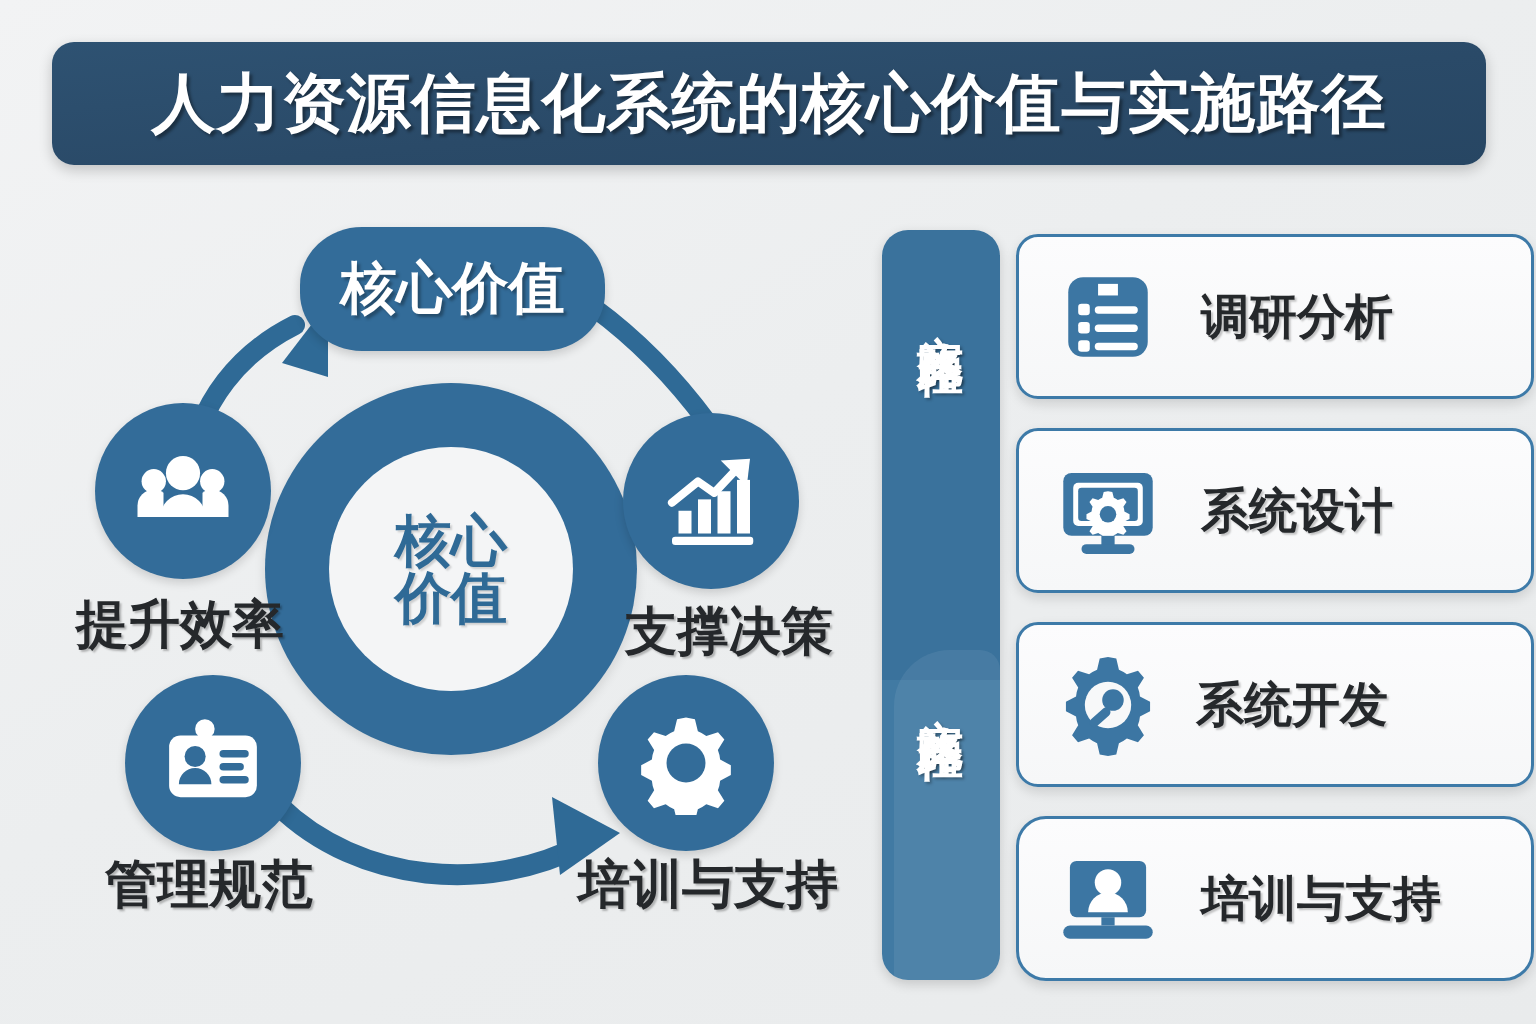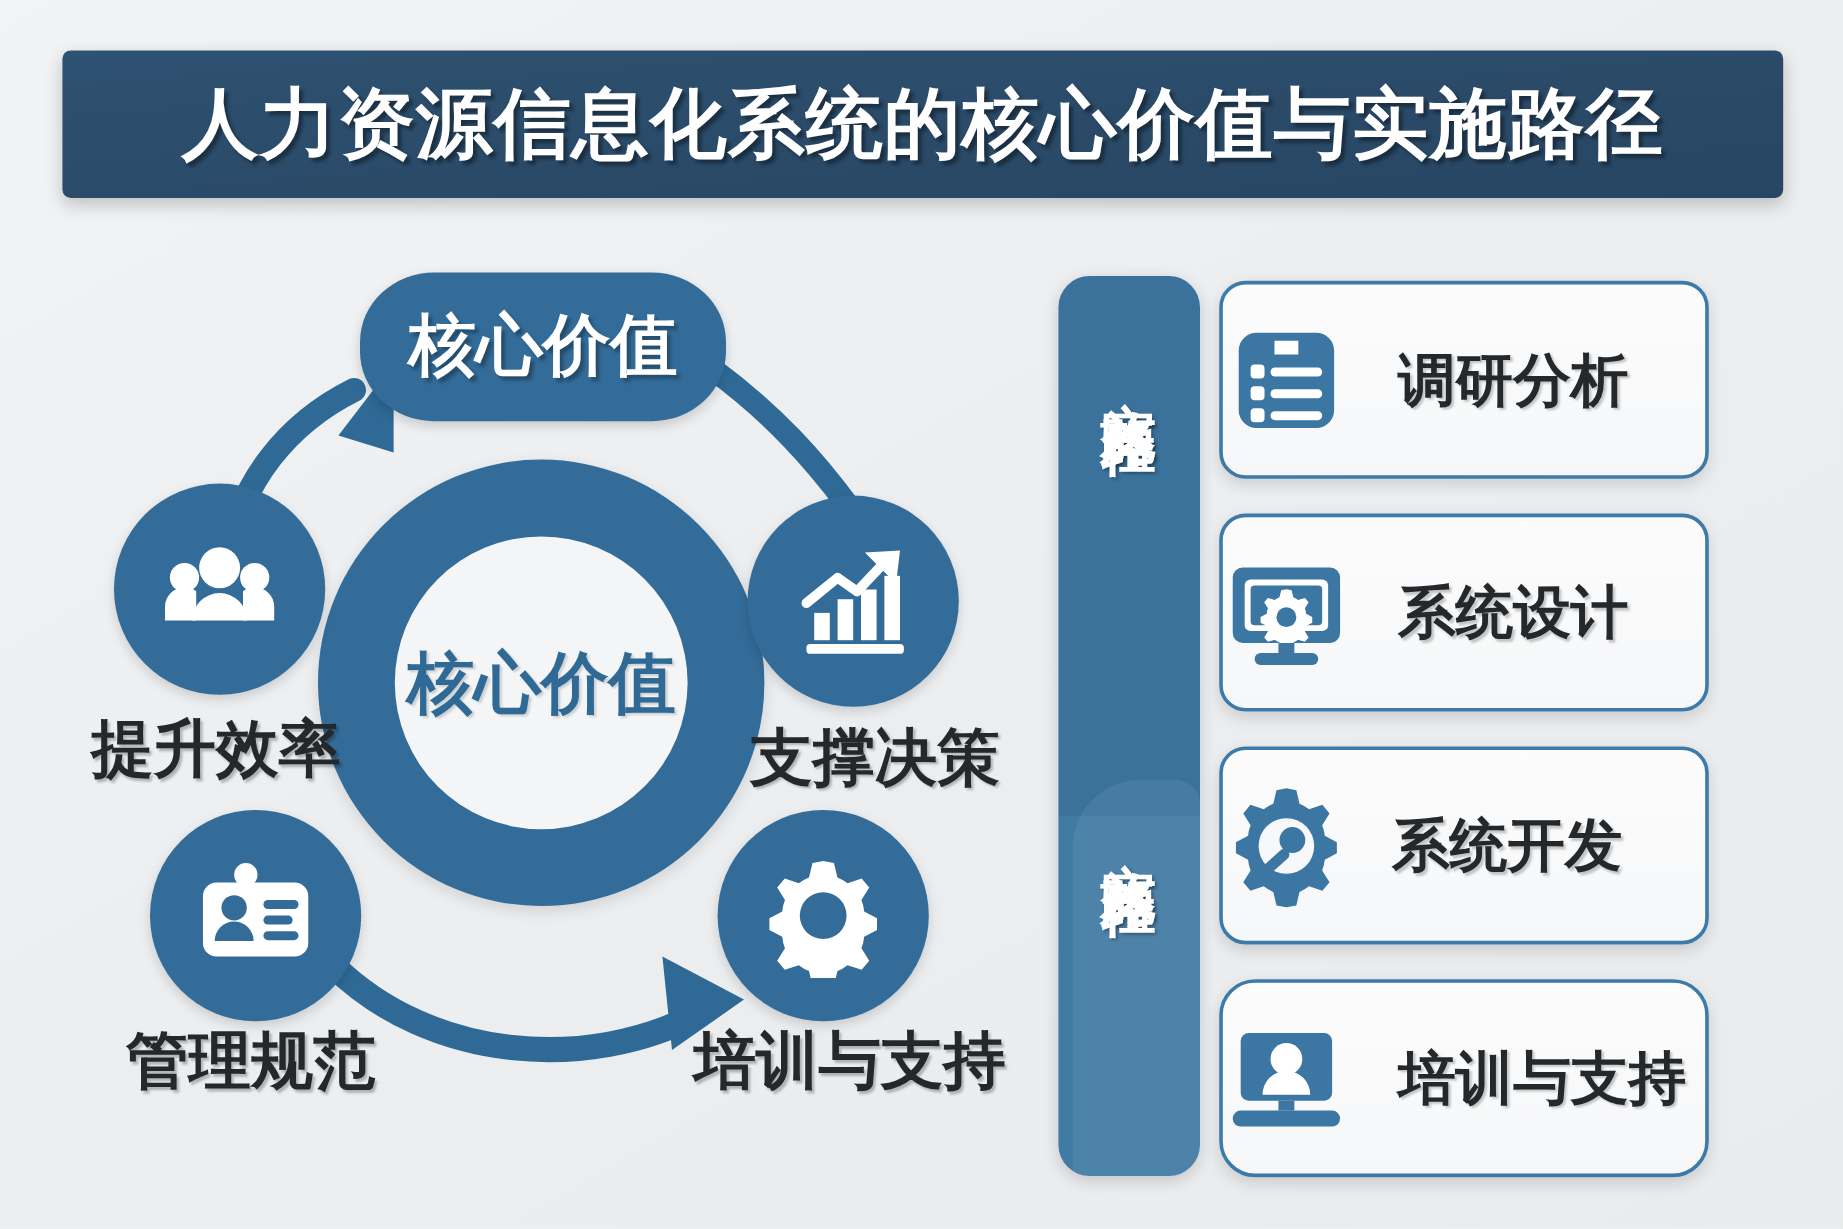--- a/index.html
+++ b/index.html
@@ -17,21 +17,21 @@
   }
 
   
   #title-banner {
     position: absolute;
     left: 52px;
     top: 42px;
     width: 1434px;
     height: 123px;
     background: linear-gradient(175deg, #2e5272 0%, #2a4a68 55%, #274663 100%);
-    border-radius: 7px;
+    border-radius: 22px;
     display: flex;
     align-items: center;
     justify-content: center;
     box-shadow: 0 5px 14px rgba(0,0,0,0.20);
   }
   #title-text {
     color: #ffffff;
     font-size: 64px;
     font-weight: bold;
     letter-spacing: 1px;
@@ -91,21 +91,21 @@
     align-items: center;
     justify-content: center;
     box-shadow: 0 4px 12px rgba(0,0,0,0.12);
   }
   #center-hole {
     width: 244px;
     height: 244px;
     border-radius: 50%;
     background: #f4f5f6;
     display: flex;
-    flex-direction: row;
+    flex-direction: column;
     align-items: center;
     justify-content: center;
     line-height: 1.02;
   }
   .center-line {
     color: #2f6a96;
     font-size: 56px;
     font-weight: bold;
     text-shadow: 2px 2px 2px rgba(0,0,0,0.16);
   }
@@ -185,27 +185,28 @@
     font-weight: bold;
     line-height: 1.22;
     text-shadow: 2px 2px 3px rgba(0,0,0,0.30);
   }
   #path-bar-text-top    { top: 68px; }
   #path-bar-text-bottom { top: 452px; }
 
   .card {
     position: absolute;
     left: 134px;
-    width: 408px;
+    width: 518px;
     height: 165px;
     background: linear-gradient(180deg, #fcfcfd 0%, #f6f7f8 100%);
     border: 3px solid #3d7aa8;
     border-radius: 22px;
     display: flex;
     align-items: center;
+    padding-left: 36px;
     gap: 40px;
     box-shadow: 0 5px 12px rgba(0,0,0,0.13);
   }
   #card-0 { top: 4px; }
   #card-1 { top: 198px; }
   #card-2 { top: 392px; gap: 35px; }
   #card-3 { top: 586px; border-radius: 30px; }
 
   .card-icon { width: 106px; height: 106px; flex: 0 0 106px; }
   .card-icon svg { width: 106px; height: 106px; display: block; }

